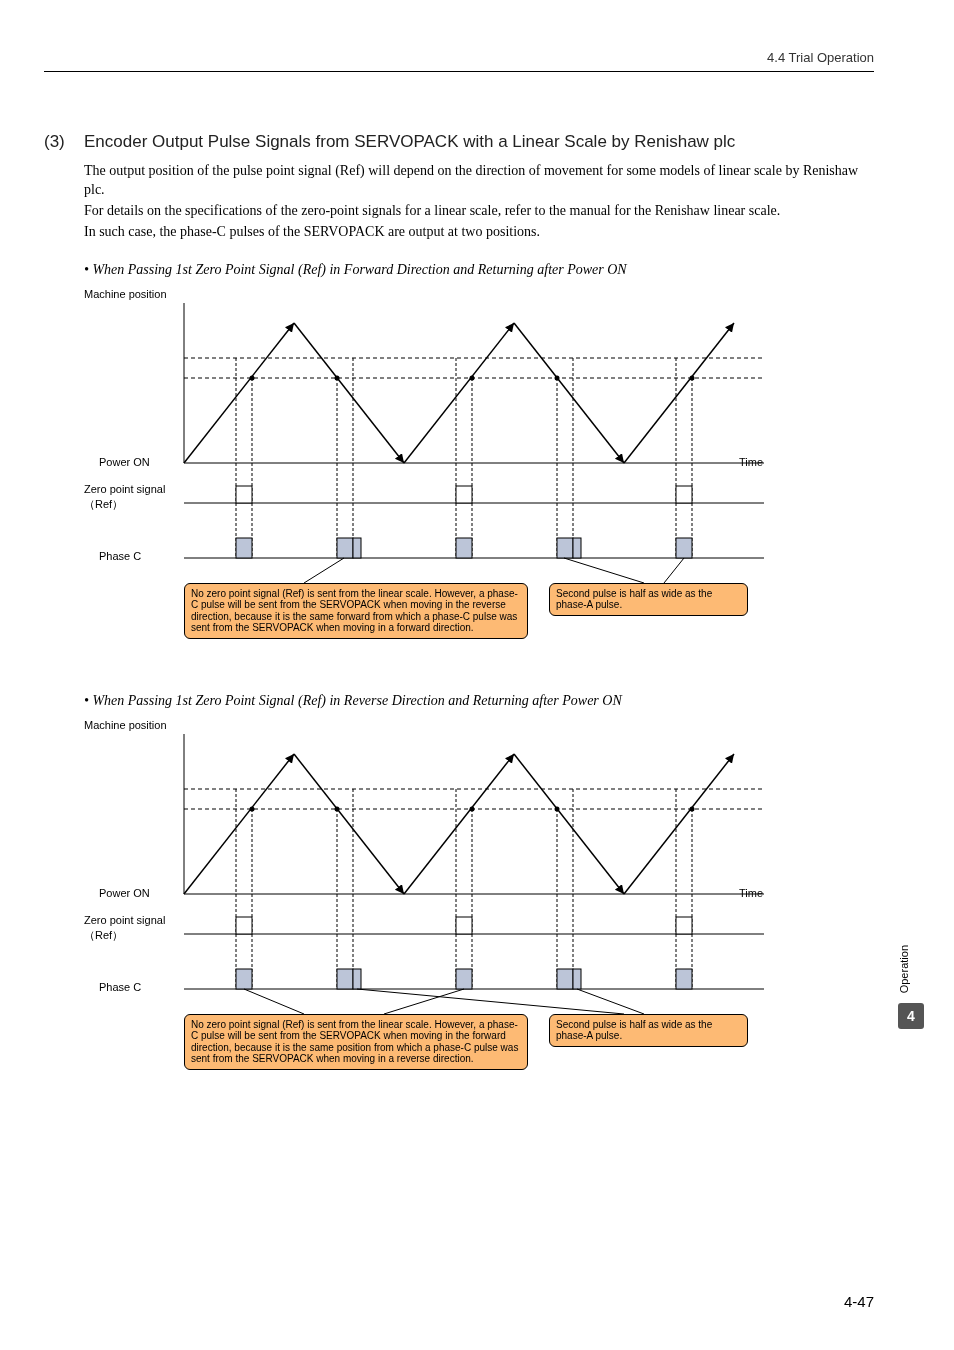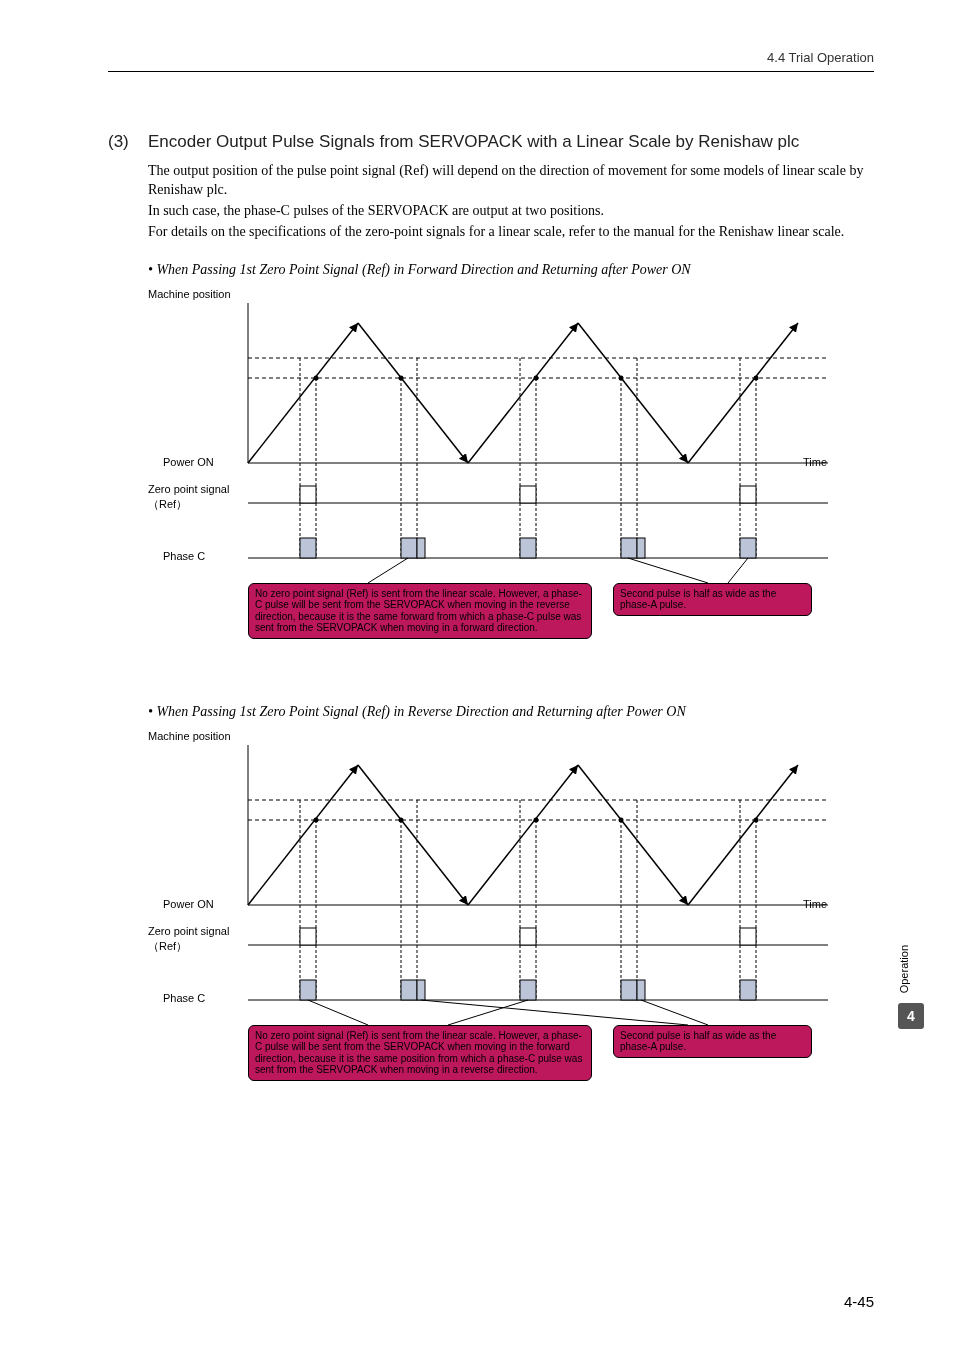--- a/index.html
+++ b/index.html
@@ -7,21 +7,21 @@
     margin: 0;
     padding: 0;
     background: #fff;
     color: #000;
     width: 954px;
     height: 1350px;
     position: relative;
     box-sizing: border-box;
   }
   .page {
-    padding: 50px 80px 40px 108px;
+    padding: 50px 80px 40px 44px;
     position: relative;
     height: 100%;
     box-sizing: border-box;
   }
   .header-right {
     text-align: right;
     font-size: 13px;
     color: #333;
     font-family: Arial, sans-serif;
     padding-bottom: 6px;
@@ -72,21 +72,21 @@
     text-align: right;
   }
   .callout {
     position: absolute;
     border: 1px solid #000;
     border-radius: 6px;
     font-family: Arial, sans-serif;
     font-size: 10px;
     padding: 4px 6px;
     line-height: 1.15;
-    background: #be185d;
+    background: #fdba74;
   }
   .side-tab {
     position: absolute;
     right: 30px;
     top: 945px;
   }
   .side-tab-label {
     font-family: Arial, sans-serif;
     font-size: 11px;
     writing-mode: vertical-rl;
@@ -121,22 +121,22 @@
 <div class="page">
   <div class="header-right">4.4  Trial Operation</div>
   <hr class="header-rule">
 
   <div class="section-heading">
     <div class="section-num">(3)</div>
     <div class="section-title">Encoder Output Pulse Signals from SERVOPACK with a Linear Scale by Renishaw plc</div>
   </div>
 
   <div class="body-text">The output position of the pulse point signal (Ref) will depend on the direction of movement for some models of linear scale by Renishaw plc.</div>
+  <div class="body-text" style="margin-top:2px">For details on the specifications of the zero-point signals for a linear scale, refer to the manual for the Renishaw linear scale.</div>
   <div class="body-text" style="margin-top:2px">In such case, the phase-C pulses of the SERVOPACK are output at two positions.</div>
-  <div class="body-text" style="margin-top:2px">For details on the specifications of the zero-point signals for a linear scale, refer to the manual for the Renishaw linear scale.</div>
 
   <div class="bullet-line">• When Passing 1st Zero Point Signal (Ref) in Forward Direction and Returning after Power ON</div>
 
   <div class="diagram-area">
     <div class="diagram-label" style="left:0;top:0">Machine position</div>
     <svg width="720" height="370" style="position:absolute;left:0;top:0">
       <defs>
         <marker id="arr" markerWidth="8" markerHeight="8" refX="6" refY="3" orient="auto">
           <path d="M0,0 L6,3 L0,6 Z" fill="#000"></path>
         </marker>
@@ -193,21 +193,21 @@
     </svg>
     <div class="diagram-label" style="left:15px;top:168px">Power ON</div>
     <div class="diagram-label" style="left:655px;top:168px">Time</div>
     <div class="diagram-label" style="left:0;top:195px">Zero point signal</div>
     <div class="diagram-label" style="left:0;top:209px">（Ref）</div>
     <div class="diagram-label" style="left:15px;top:262px">Phase C</div>
     <div class="callout" style="left:100px;top:295px;width:330px">No zero point signal (Ref) is sent from the linear scale. However, a phase-C pulse will be sent from the SERVOPACK when moving in the reverse direction, because it is the same forward from which a phase-C pulse was sent from the SERVOPACK when moving in a forward direction.</div>
     <div class="callout" style="left:465px;top:295px;width:185px">Second pulse is half as wide as the phase-A pulse.</div>
   </div>
 
-  <div class="bullet-line" style="margin-top:46px">• When Passing 1st Zero Point Signal (Ref) in Reverse Direction and Returning after Power ON</div>
+  <div class="bullet-line" style="margin-top:35px">• When Passing 1st Zero Point Signal (Ref) in Reverse Direction and Returning after Power ON</div>
 
   <div class="diagram-area">
     <div class="diagram-label" style="left:0;top:0">Machine position</div>
     <svg width="720" height="370" style="position:absolute;left:0;top:0">
       <defs>
         <marker id="arr2" markerWidth="8" markerHeight="8" refX="6" refY="3" orient="auto">
           <path d="M0,0 L6,3 L0,6 Z" fill="#000"></path>
         </marker>
       </defs>
       <line x1="100" y1="15" x2="100" y2="175" stroke="#000" stroke-width="1"></line>
@@ -262,13 +262,13 @@
     <div class="callout" style="left:465px;top:295px;width:185px">Second pulse is half as wide as the phase-A pulse.</div>
   </div>
 
 </div>
 
 <div class="side-tab">
   <span class="side-tab-label">Operation</span>
   <div class="side-tab-num">4</div>
 </div>
 
-<div class="page-footer">4-45</div>
+<div class="page-footer">4-47</div>
 
 </body></html>

